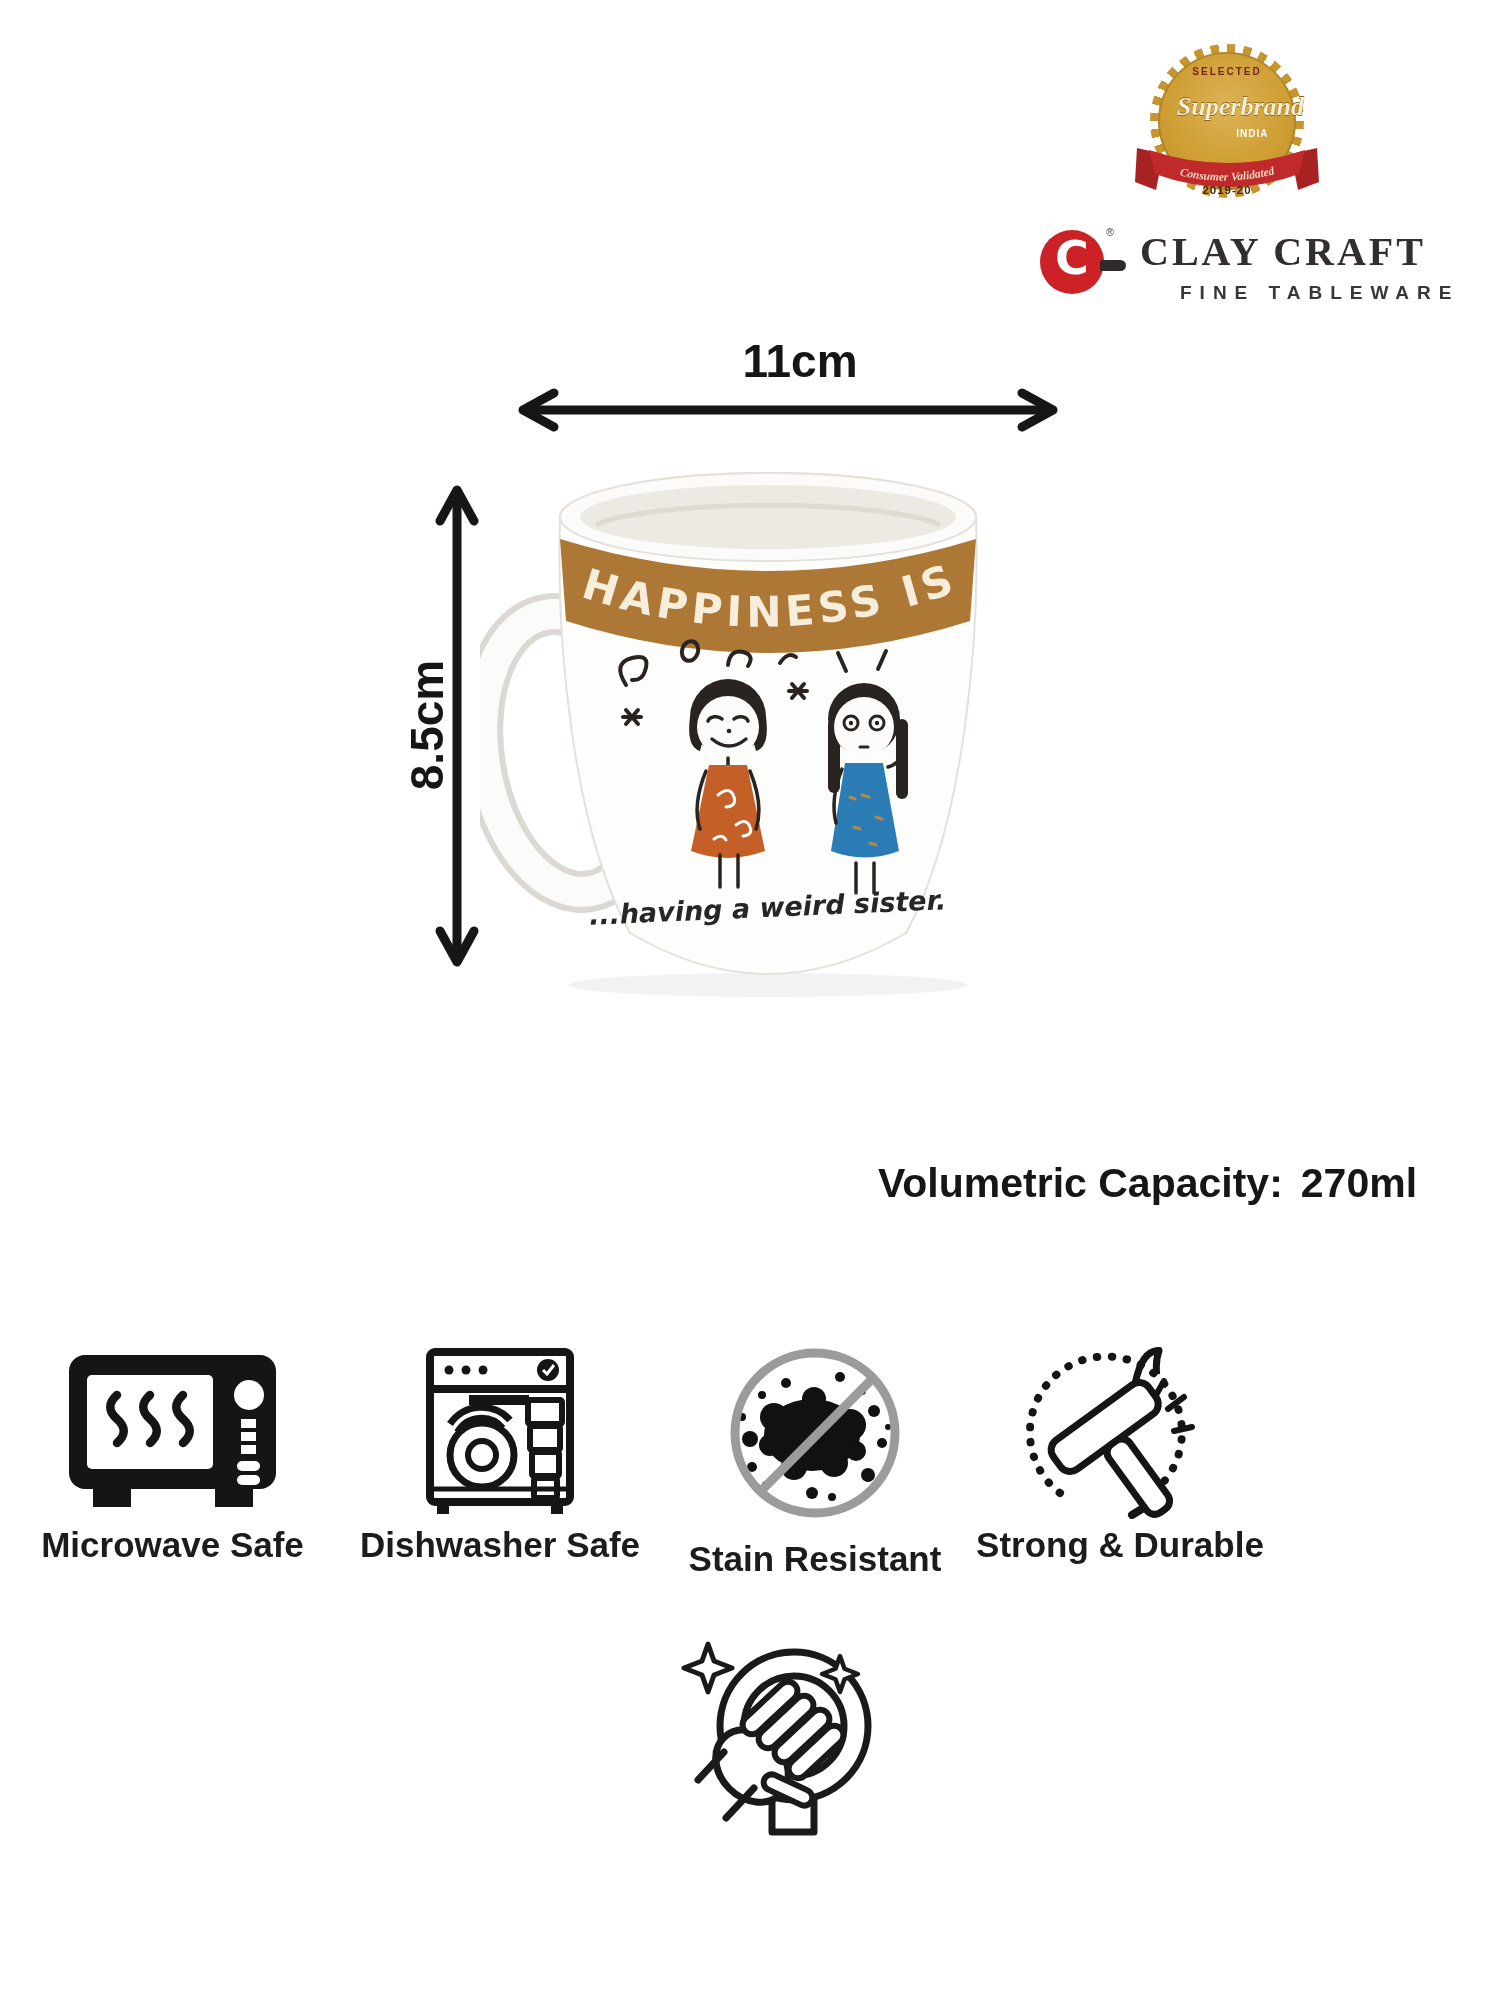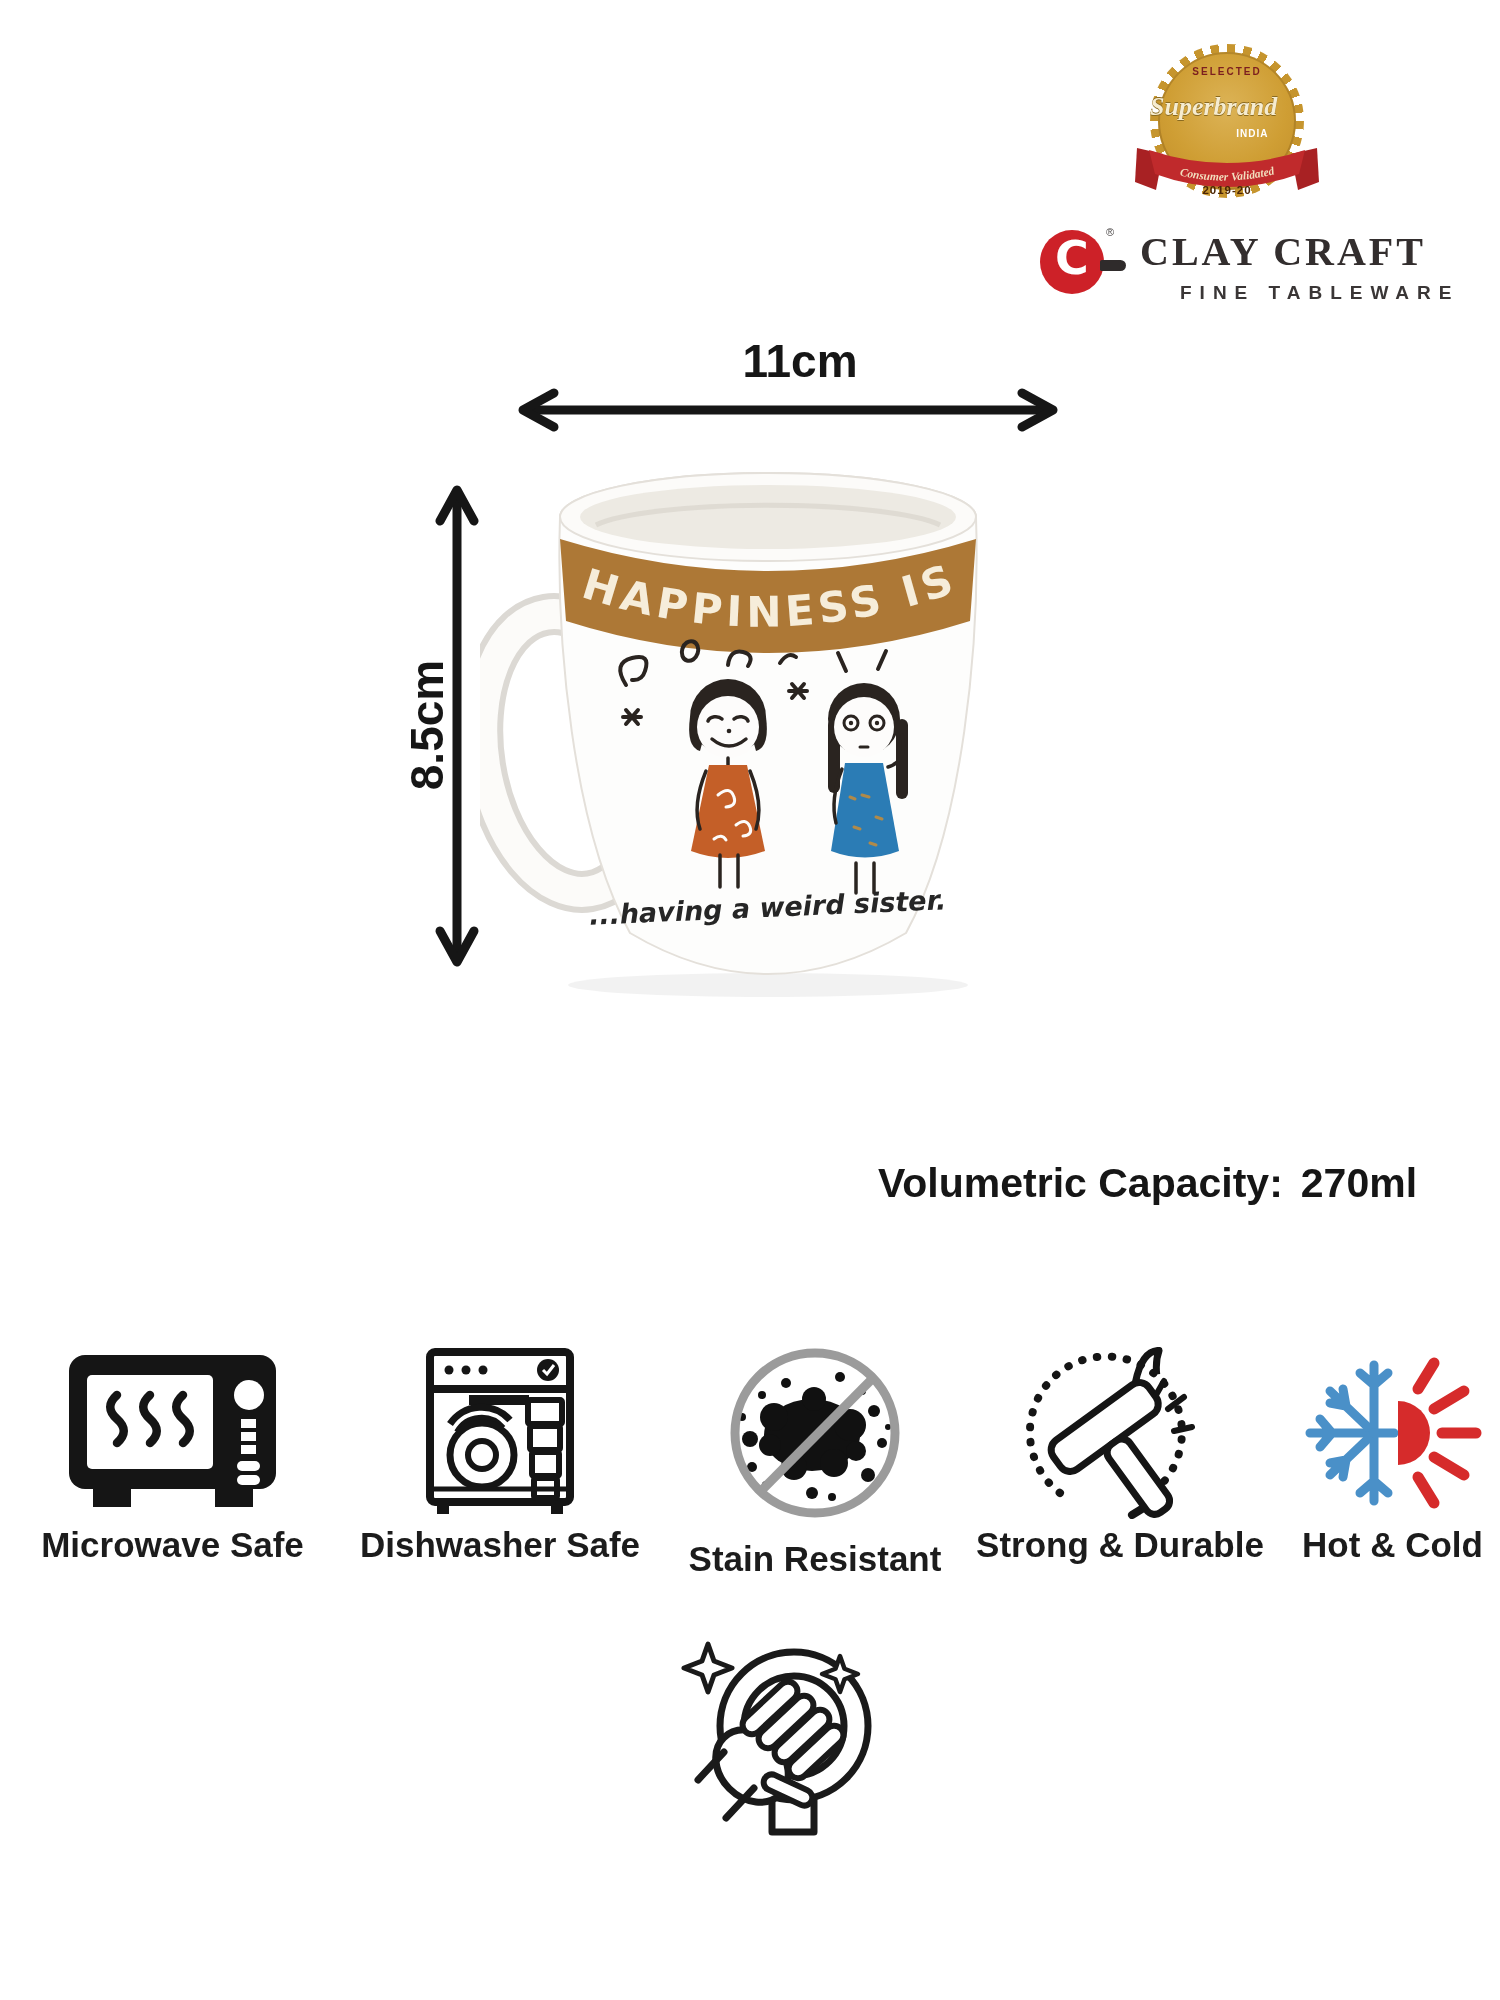--- a/index.html
+++ b/index.html
@@ -9,21 +9,21 @@
 
   
   .badge{left:1150px;top:44px;width:154px;height:154px;}
   .badge-burst{position:absolute;inset:0;border-radius:50%;
     background:repeating-conic-gradient(#c6952e 0deg 6.4deg, rgba(255,255,255,0) 6.4deg 12.857deg);}
   .badge-core{position:absolute;inset:8px;border-radius:50%;
     background:radial-gradient(circle at 50% 40%, #dcb356 0%, #cf9e34 55%, #c08c28 100%);
     box-shadow:inset 0 0 0 2px rgba(130,90,20,.35);}
   .badge-selected{position:absolute;top:22px;left:0;width:100%;text-align:center;
     font-size:10px;font-weight:bold;letter-spacing:2px;color:#7c1f1f;}
-  .badge-brand{position:absolute;top:48px;left:0;width:100%;text-align:left;
+  .badge-brand{position:absolute;top:48px;left:0;width:100%;text-align:right;
     font-family:"Liberation Serif",serif;font-style:italic;font-weight:bold;font-size:26px;
     color:#f6ecd0;text-shadow:0 1px 0 #8a6a20,0 -1px 0 #8a6a20;}
   .badge-india{position:absolute;top:84px;left:56%;font-size:10px;font-weight:bold;
     letter-spacing:1px;color:#ffffff;}
   .badge-ribbon{position:absolute;left:-15px;top:100px;width:184px;height:62px;}
   .badge-years{position:absolute;top:140px;left:0;width:100%;text-align:center;
     font-size:11.5px;font-weight:bold;color:#4a2506;letter-spacing:1px;}
 
   
   .logo{left:1040px;top:226px;width:420px;height:100px;}
@@ -289,45 +289,20 @@
         <g stroke="#151515" stroke-width="6" stroke-linecap="round">
           <path d="M150,62 L166,50"></path>
           <path d="M156,84 L174,80"></path>
           <path d="M138,48 L146,34"></path>
         </g>
       </svg>
     </div>
     <div class="flabel">Strong &amp; Durable</div>
   </div>
 
-  <div class="abs feature f5">
-    <div class="icon-box">
-      <svg width="190" height="172" viewBox="0 0 190 172">
-        <g stroke="#4a90c8" stroke-width="9" stroke-linecap="round" fill="none">
-          <path d="M76,86 V18 M76,38 L62,26 M76,38 L90,26"></path>
-          <path d="M76,86 V154 M76,134 L62,146 M76,134 L90,146"></path>
-          <path d="M76,86 H12 M34,86 L22,72 M34,86 L22,100"></path>
-          <path d="M76,86 L32,44 M48,59 L32,56 M48,59 L45,42"></path>
-          <path d="M76,86 L32,128 M48,113 L32,116 M48,113 L45,130"></path>
-          <path d="M76,86 H96"></path>
-        </g>
-        <g>
-          <path d="M100,54 A32,32 0 0 1 100,118 Z" fill="#d62b2b"></path>
-          <g stroke="#d62b2b" stroke-width="11" stroke-linecap="round">
-            <path d="M144,86 L178,86"></path>
-            <path d="M136,62 L166,44"></path>
-            <path d="M120,42 L136,16"></path>
-            <path d="M136,110 L166,128"></path>
-            <path d="M120,130 L136,156"></path>
-          </g>
-        </g>
-      </svg>
-    </div>
-    <div class="flabel">Hot &amp; Cold</div>
-  </div>
 
   <svg class="abs handwash" viewBox="0 0 212 212">
     <g stroke="#1a1a1a" fill="none" stroke-linecap="round" stroke-linejoin="round">
       <circle cx="126" cy="98" r="74" stroke-width="7"></circle>
       <circle cx="126" cy="98" r="50" stroke-width="7"></circle>
       <path d="M146,170 L146,204 L104,204 L104,174" stroke-width="7"></path>
       <path d="M0,-24 L6,-7 L24,0 L6,7 L0,24 L-6,7 L-24,0 L-6,-7 Z" transform="translate(40,40)" fill="#ffffff" stroke-width="5"></path>
       <path d="M0,-24 L6,-7 L24,0 L6,7 L0,24 L-6,7 L-24,0 L-6,-7 Z" transform="translate(172,46) scale(0.75)" fill="#ffffff" stroke-width="6"></path>
       <ellipse cx="84" cy="138" rx="40" ry="32" transform="rotate(45 84 138)" fill="#ffffff" stroke-width="7"></ellipse>
       <rect x="-9.5" y="-34" width="19" height="68" rx="9.5" transform="translate(102,80) rotate(47)" fill="#ffffff" stroke-width="6"></rect>

